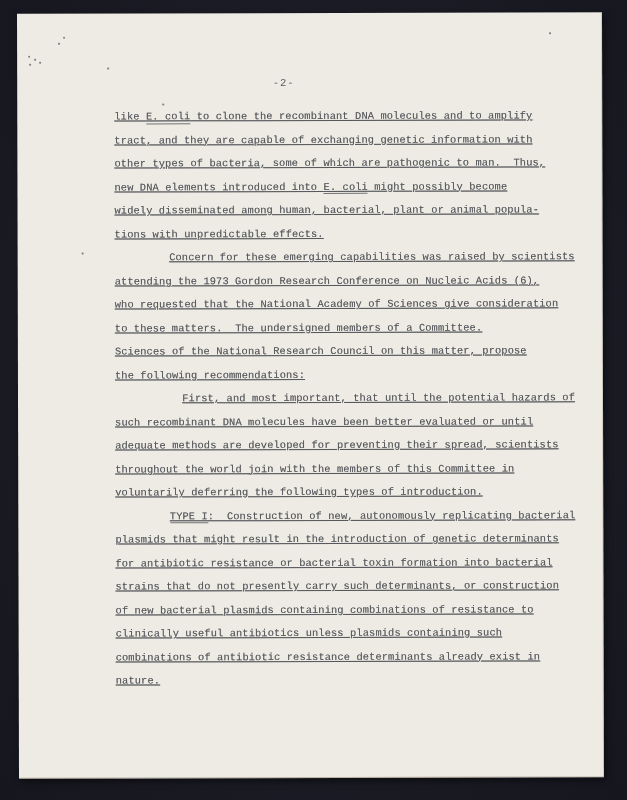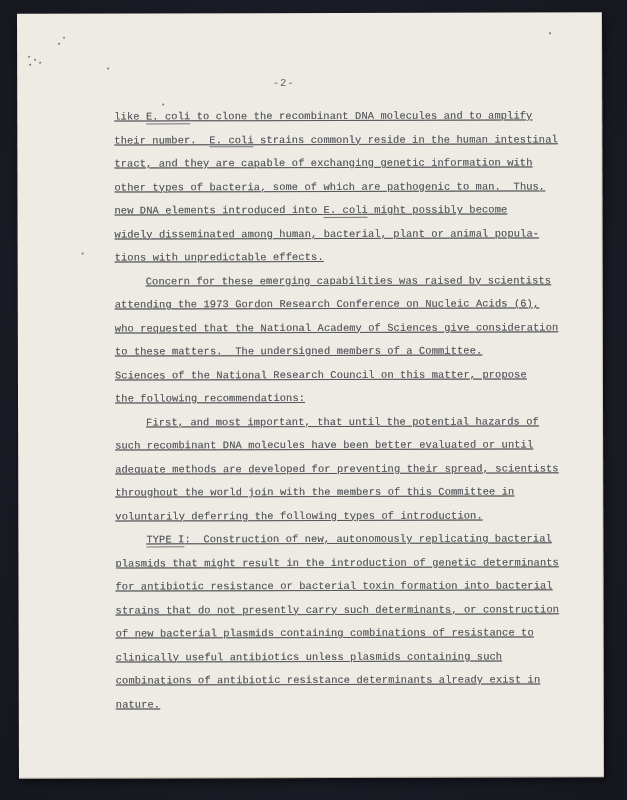--- a/index.html
+++ b/index.html
@@ -57,20 +57,21 @@
     white-space: pre;
     font-size: 10.4px;
     line-height: 23.5px;
     color: #56585c;
     letter-spacing: 0.1px;
     text-shadow: 0 0 0.5px rgba(86,88,92,0.55);
     text-decoration: underline;
   }
   .line.indent {
     padding-left: 31px;
+    text-align: right;
   }
   .u {
     border-bottom: 1px solid rgba(86,88,92,0.8);
     padding-bottom: 0.5px;
   }
   .speck {
     position: absolute;
     border-radius: 50%;
     background: #585a58;
     opacity: 0.75;
@@ -78,21 +79,20 @@
 </style>
 </head>
 <body>
 
 <div class="backdrop"></div>
 
 <div class="paper">
   <div class="page-number">-2-</div>
   <div class="page-body">
       <div class="line"><span>like </span><span class="u">E. coli</span><span> to clone the recombinant DNA molecules and to amplify</span></div>
-      <div class="line"><span>their number.  </span><span class="u">E. coli</span><span> strains commonly reside in the human intestinal</span></div>
       <div class="line"><span>tract, and they are capable of exchanging genetic information with</span></div>
       <div class="line"><span>other types of bacteria, some of which are pathogenic to man.  Thus,</span></div>
       <div class="line"><span>new DNA elements introduced into </span><span class="u">E. coli</span><span> might possibly become</span></div>
       <div class="line"><span>widely disseminated among human, bacterial, plant or animal popula-</span></div>
       <div class="line"><span>tions with unpredictable effects.</span></div>
       <div class="line indent"><span>Concern for these emerging capabilities was raised by scientists</span></div>
       <div class="line"><span>attending the 1973 Gordon Research Conference on Nucleic Acids (6),</span></div>
       <div class="line"><span>who requested that the National Academy of Sciences give consideration</span></div>
       <div class="line"><span>to these matters.  The undersigned members of a Committee.</span></div>
       <div class="line"><span>Sciences of the National Research Council on this matter, propose</span></div>

